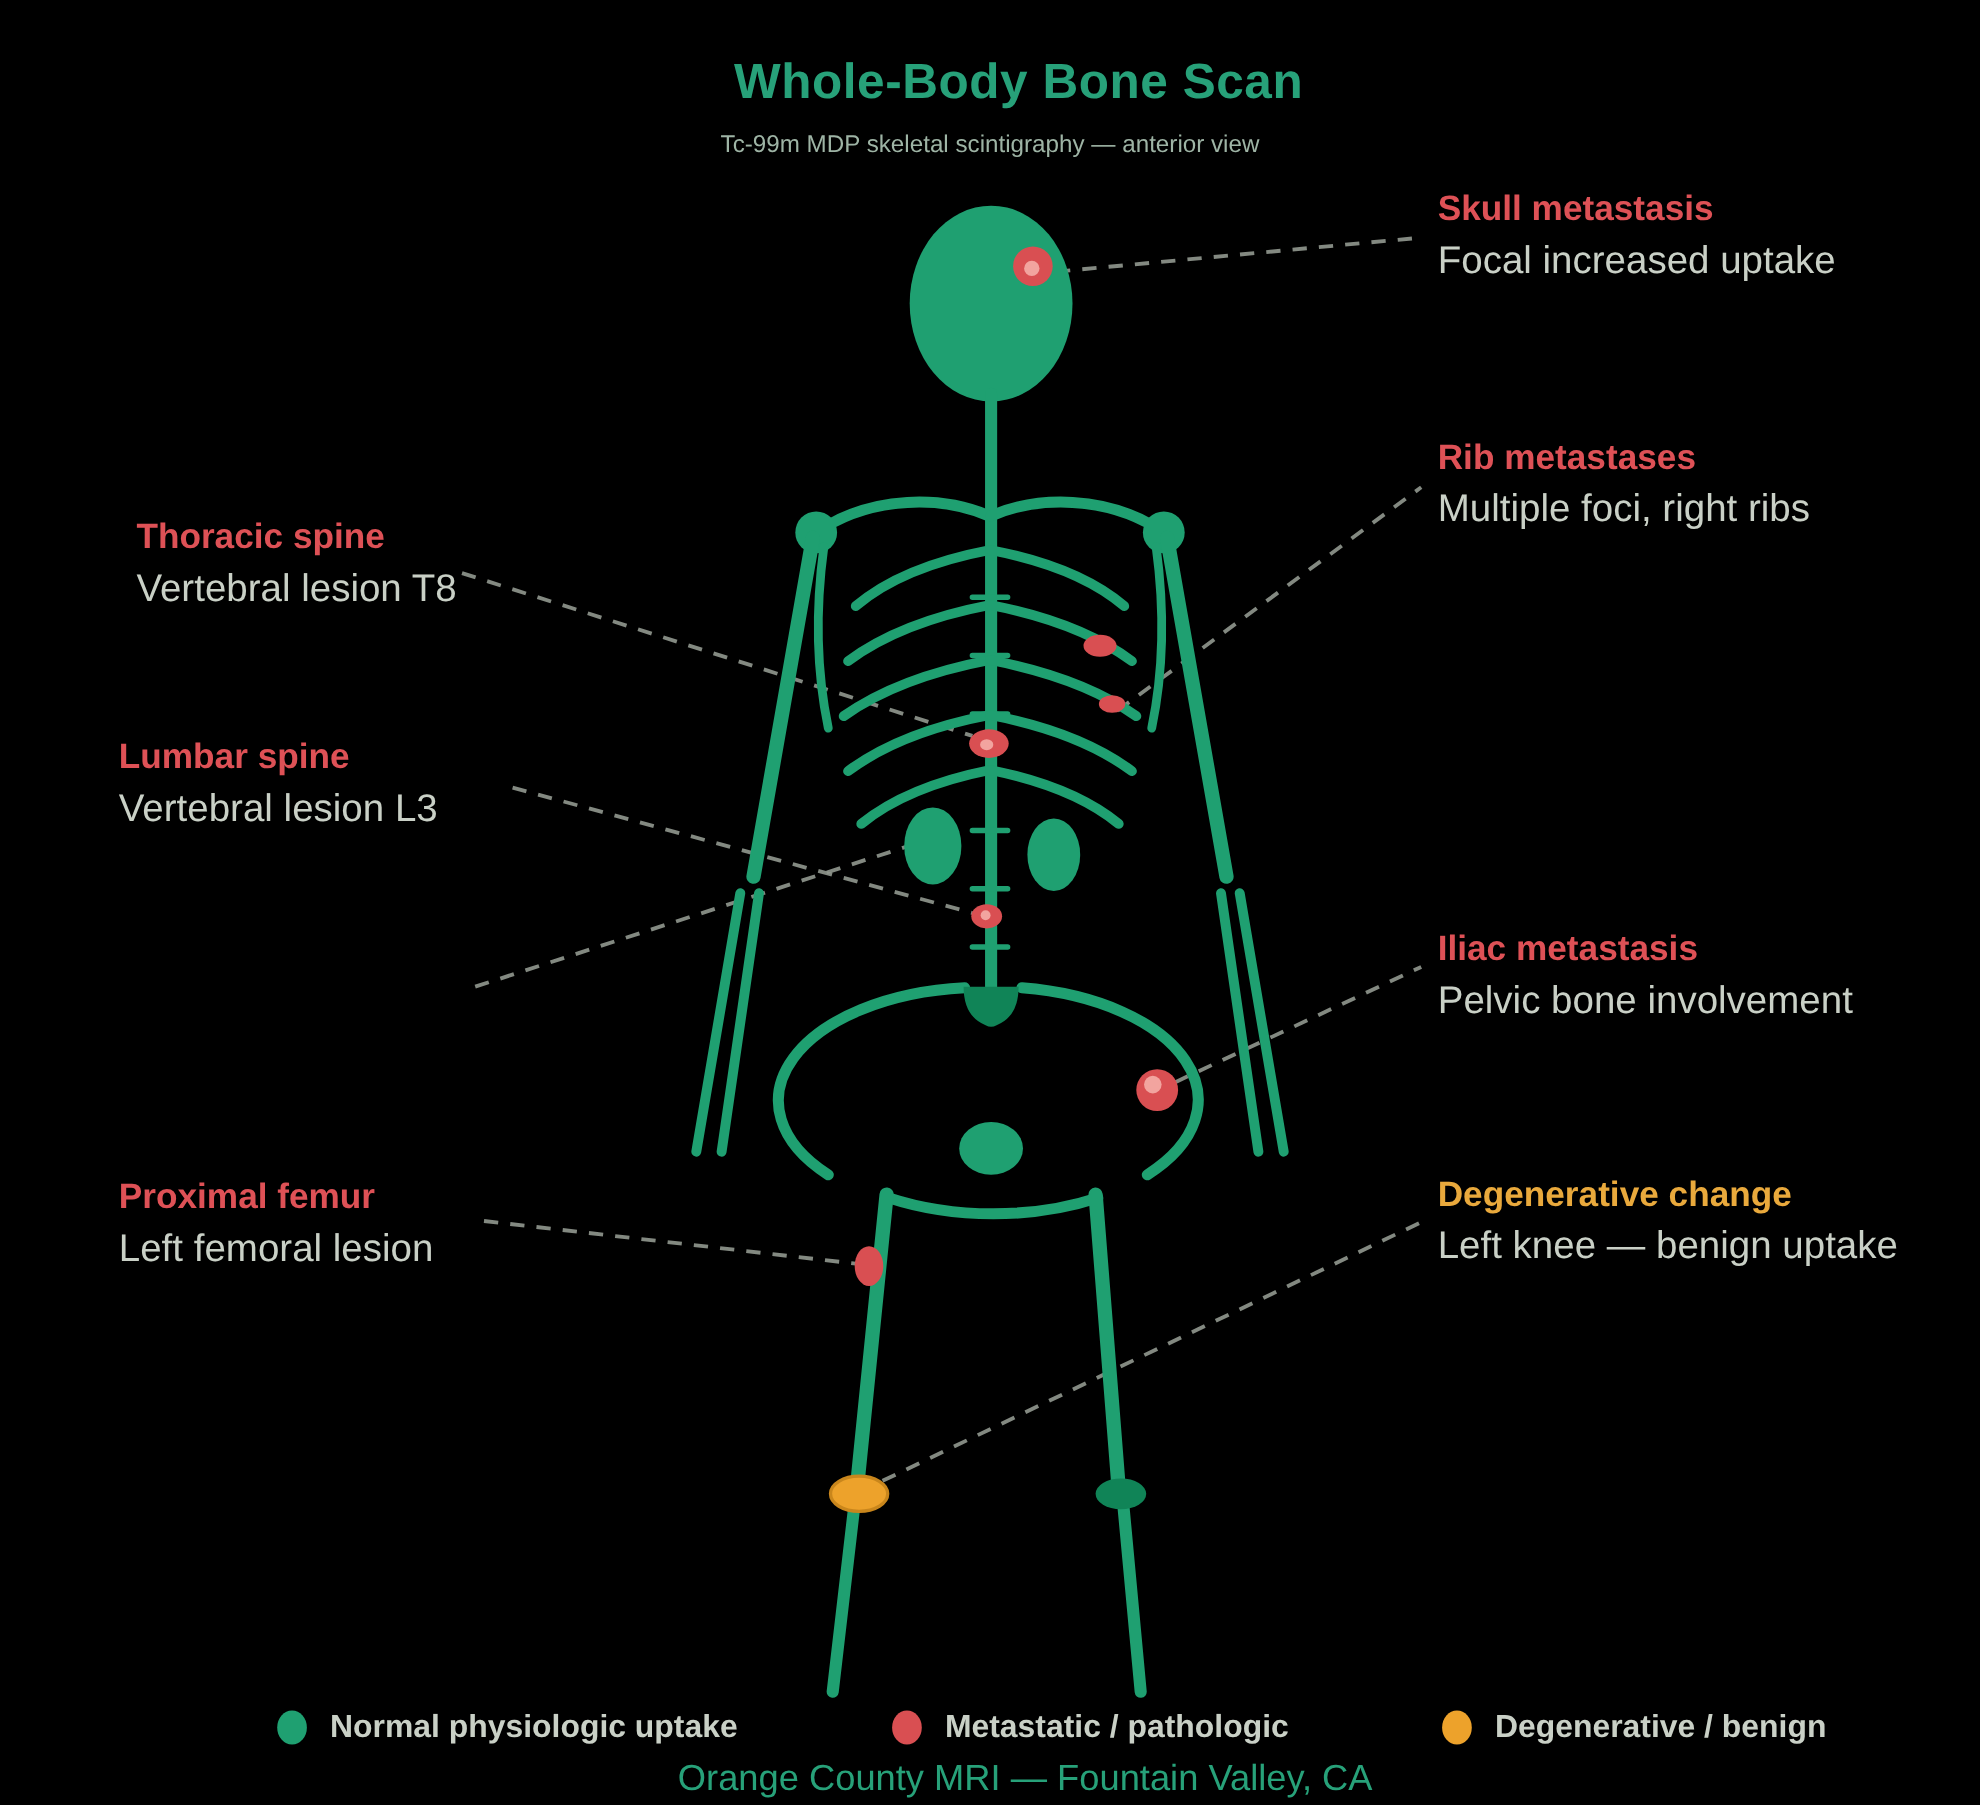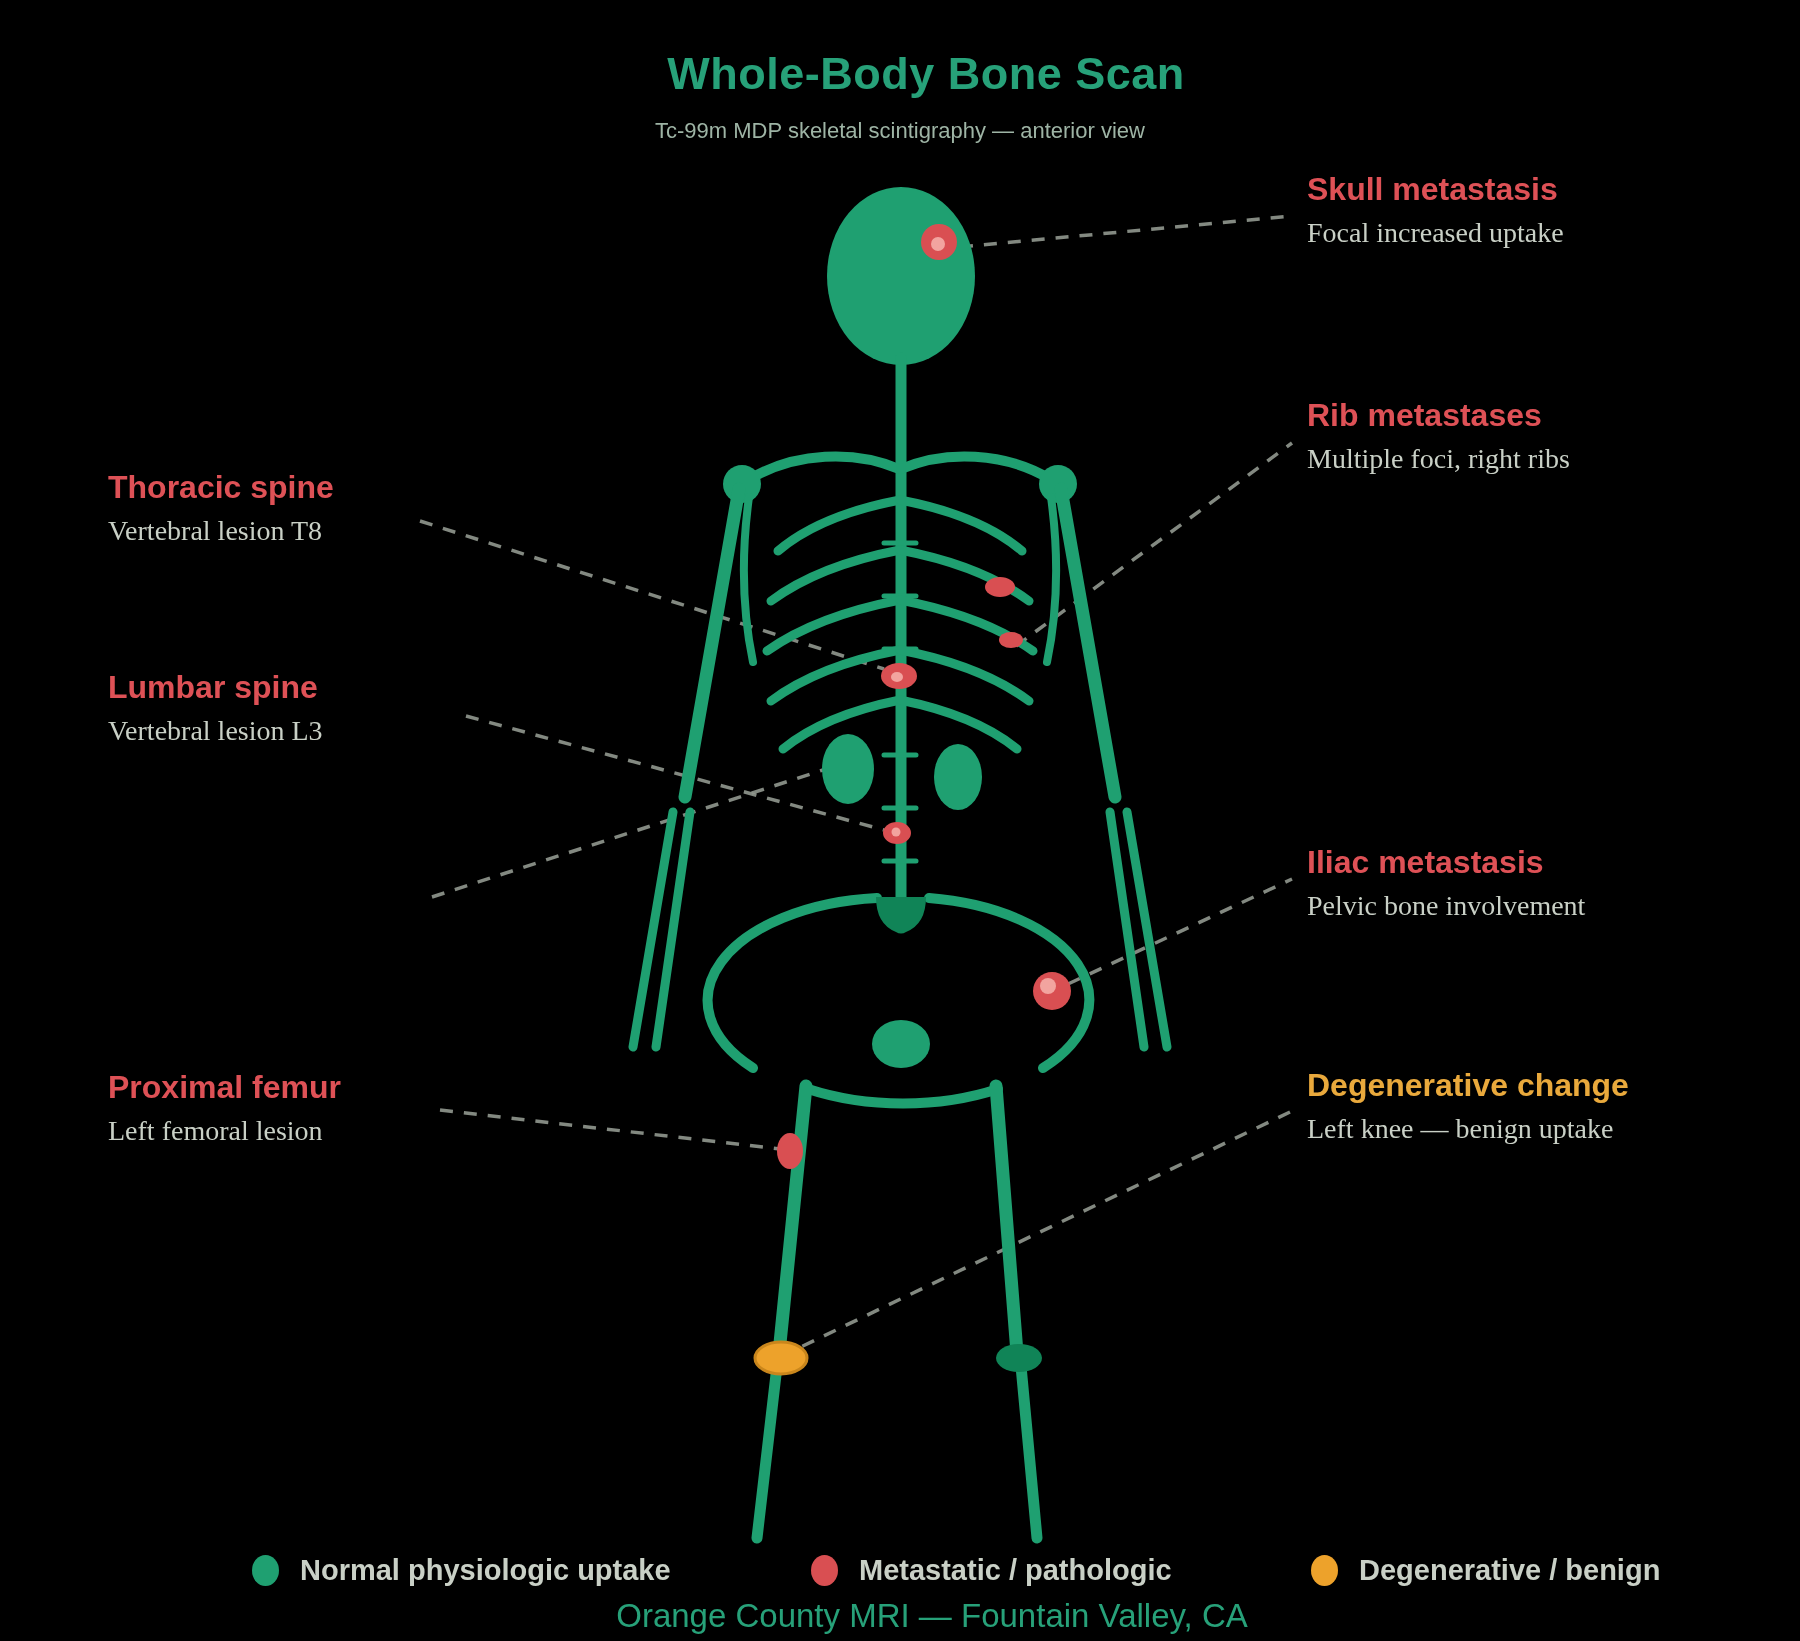--- a/index.html
+++ b/index.html
@@ -23,21 +23,21 @@
     text-align:center;font-size:45px;font-weight:bold;color:var(--brand-teal);
     letter-spacing:.5px;
     margin-left:26px;
   }
   .subtitle{
     position:absolute;left:0;top:118px;width:100%;
     text-align:center;font-size:22px;color:var(--subtitle-gray);
   }
   .callout{position:absolute;white-space:nowrap;}
   .callout .h{font-size:32px;font-weight:bold;line-height:1.12;}
-  .callout .s{font-size:28px;color:var(--subtext-gray);margin-top:8px;line-height:1.2;font-family:Liberation Serif, serif;}
+  .callout .s{font-size:35px;color:var(--subtext-gray);margin-top:8px;line-height:1.2;}
   .h.red{color:var(--heading-red);}
   .h.green{color:var(--heading-green);}
   .h.orange{color:var(--heading-orange);}
   .legend{position:absolute;left:0;top:1552px;width:100%;height:36px;}
   .legend-item{position:absolute;display:flex;align-items:center;height:36px;}
   .legend-dot{display:inline-block;width:27px;height:31px;border-radius:50%;margin-right:21px;flex:0 0 auto;}
   .legend-dot.normal{background:var(--bone);}
   .legend-dot.metastatic{background:var(--lesion);}
   .legend-dot.degen{background:var(--degenerative);}
   .legend-label{font-size:29px;color:var(--subtext-gray);font-weight:bold;}
@@ -138,21 +138,21 @@
       <circle class="lesion-hi" cx="896" cy="832" r="4.5"></circle>
       <circle class="lesion" cx="1052" cy="991" r="19"></circle>
       <circle class="lesion-hi" cx="1048" cy="986" r="8"></circle>
       <ellipse class="lesion" cx="790" cy="1151" rx="13" ry="18"></ellipse>
     </g>
   </svg>
 
   <div class="title">Whole-Body Bone Scan</div>
   <div class="subtitle">Tc-99m MDP skeletal scintigraphy — anterior view</div>
 
-  <div class="callout" style="left:108px;top:470px">
+  <div class="callout" style="left:124px;top:470px">
     <div class="h red">Thoracic spine</div>
     <div class="s">Vertebral lesion T8</div>
   </div>
   <div class="callout" style="left:108px;top:670px">
     <div class="h red">Lumbar spine</div>
     <div class="s">Vertebral lesion L3</div>
   </div>
   <div class="callout" style="left:108px;top:1070px">
     <div class="h red">Proximal femur</div>
     <div class="s">Left femoral lesion</div>

